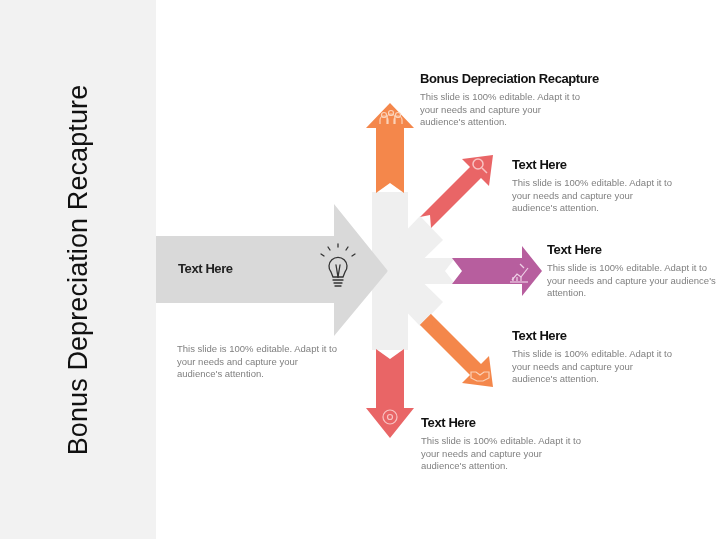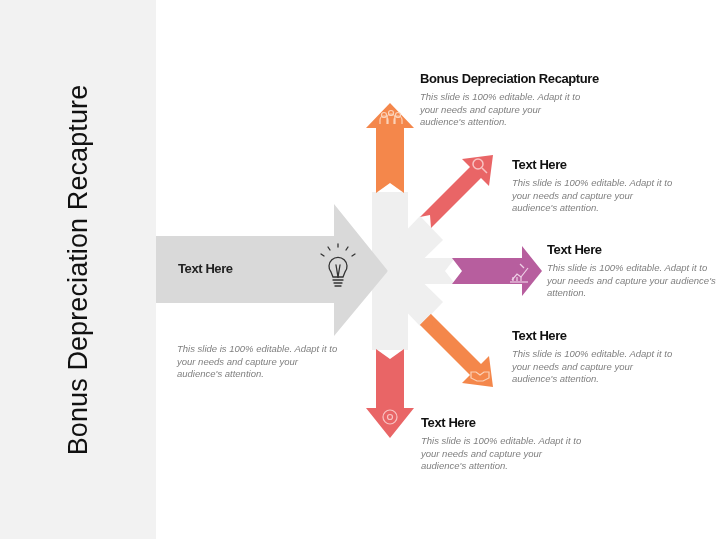--- a/index.html
+++ b/index.html
@@ -4,21 +4,21 @@
   <style>
     html, body { margin: 0; padding: 0; background: #ffffff; }
     body { width: 720px; height: 539px; position: relative; overflow: hidden;
            font-family: "Liberation Sans", sans-serif; }
     .side-panel { position: absolute; left: 0; top: 0; width: 156px; height: 539px;
                   background: #f2f2f2; }
     .side-title { position: absolute; left: 78px; top: 270px; transform: translate(-50%, -50%) rotate(-90deg);
                   white-space: nowrap; font-size: 27px; color: #111; letter-spacing: 0.1px; }
     svg.diagram { position: absolute; left: 0; top: 0; }
     .heading { position: absolute; font-weight: bold; font-size: 13px; color: #111; letter-spacing: -0.4px; }
-    .desc { position: absolute; font-size: 9.5px; line-height: 12.5px; color: #808080; width: 170px; font-style: italic; }
+    .desc { position: absolute; font-size: 9.5px; line-height: 12.5px; color: #808080; width: 170px; }
     .main-label { position: absolute; left: 178px; top: 261px; font-weight: bold; font-size: 13px; color: #222; letter-spacing: -0.4px; }
   </style>
 </head>
 <body>
 
 <div class="side-panel">
   <div class="side-title">Bonus Depreciation Recapture</div>
 </div>
 
 <svg class="diagram" width="720" height="539" viewBox="0 0 720 539">

